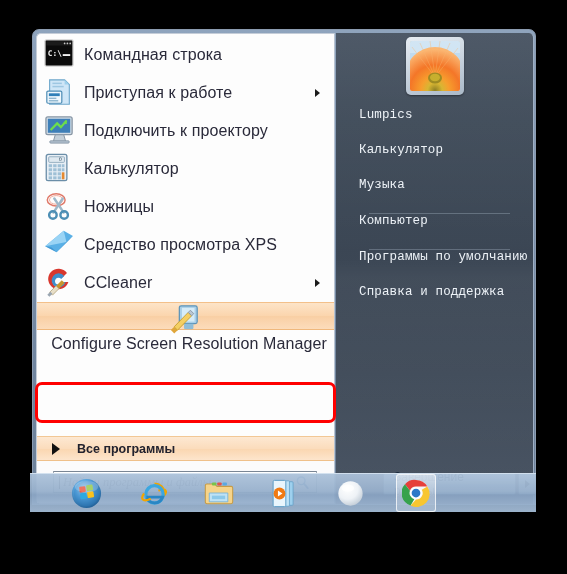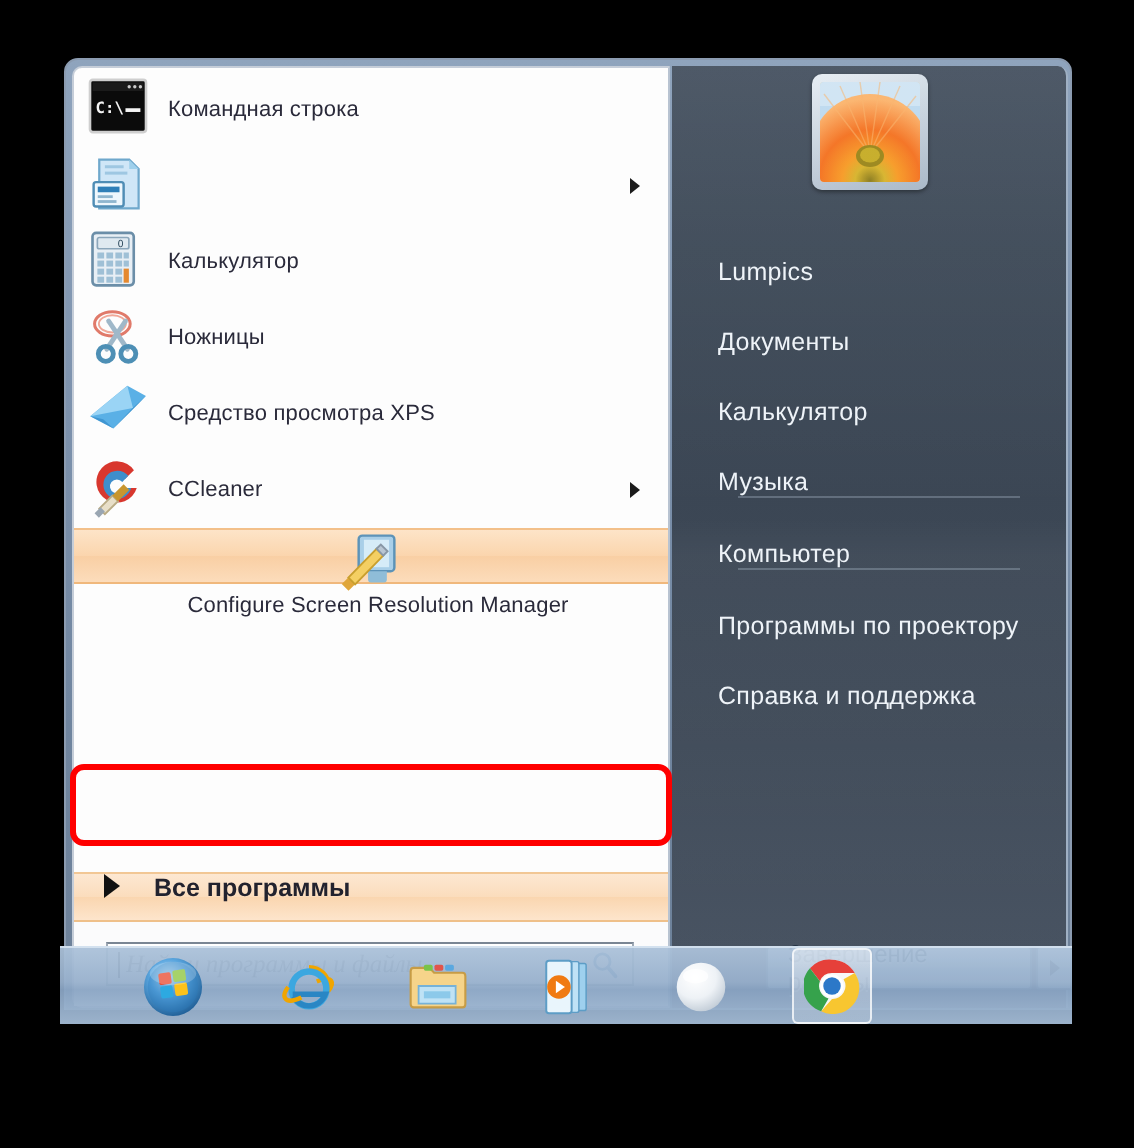--- a/index.html
+++ b/index.html
@@ -50,21 +50,21 @@
     padding-left: 7px;
     cursor: default;
   }
   .prog-item .icon {
     width: 32px; height: 32px;
     flex: 0 0 32px;
     position: relative;
     margin-right: 8px;
   }
   .prog-item .label {
-    font-size: 11px;
+    font-size: 16px;
     color: #2a2a3a;
     white-space: nowrap;
     letter-spacing: .1px;
   }
   .prog-item .submenu-arrow {
     position: absolute;
     right: 14px; top: 50%;
     margin-top: -4px;
     width: 0; height: 0;
     border-left: 5px solid #1b1b1b;
@@ -91,20 +91,21 @@
     z-index: 30;
   }
 
   
   #all-programs {
     position: absolute;
     left: 0; bottom: 42px;
     width: 100%;
     height: 25px;
     display: flex;
+    align-items: center;
     background: linear-gradient(180deg,#fde8d2 0%,#fbdcbc 50%,#fad6b0 51%,#fde5cc 100%);
     border-top: 1px solid #f2c795;
     border-bottom: 1px solid #efc08a;
   }
   #all-programs .ap-arrow {
     width: 0; height: 0;
     margin-left: 15px;
     margin-right: 17px;
     border-left: 8px solid #111;
     border-top: 6px solid transparent;
@@ -178,26 +179,27 @@
     position: relative;
     background: #ffd89a;
   }
   #right-links {
     position: absolute;
     left: 0; top: 75px; width: 100%;
     z-index: 5;
   }
   .rlink {
     height: 35px;
-    display: flex; align-items: flex-end;
+    display: flex; align-items: flex-start;
     padding-left: 23px;
     font-size: 12.5px;
     color: #eef3f8;
     cursor: default;
     letter-spacing: .15px;
+    font-family: Liberation Mono, monospace;
   }
   .rsep {
     height: 1px;
     margin: 0 23px 0 33px;
     background: rgba(190,205,222,.30);
   }
 
   
   #shutdown-area {
     position: absolute;
@@ -293,21 +295,33 @@
             <span class="icon"><svg width="30" height="30" viewBox="0 0 32 32">
       <path d="M6 3h16l5 5v21H6z" fill="#cfe6f7" stroke="#6fa8cc" stroke-width="1.2"></path>
       <path d="M22 3l5 5h-5z" fill="#9fd0ec"></path>
       <rect x="3" y="15" width="16" height="13" rx="1.3" fill="#eef7fd" stroke="#4f8db5" stroke-width="1.3"></rect>
       <rect x="5.2" y="17.4" width="11.6" height="3" fill="#2f7fb8"></rect>
       <rect x="5.2" y="22" width="8" height="1.5" fill="#8fb6cf"></rect>
       <rect x="5.2" y="24.6" width="10" height="1.5" fill="#8fb6cf"></rect>
       <rect x="9" y="6" width="10" height="1.6" fill="#9ec7e2"></rect>
       <rect x="9" y="9.4" width="12" height="1.6" fill="#9ec7e2"></rect>
     </svg></span>
+            <span class="label">Приступая к работе</span>
             <span class="submenu-arrow"></span>
+          </div>
+          <div class="prog-item">
+            <span class="icon"><svg width="31" height="29" viewBox="0 0 33 31">
+      <rect x="2" y="2" width="28" height="19" rx="2" fill="#d3dde6" stroke="#8897a6" stroke-width="1.4"></rect>
+      <rect x="4" y="4" width="24" height="15" fill="#3e7fb8"></rect>
+      <path d="M7 16l7-7 4 4 6-7" fill="none" stroke="#6ddf4a" stroke-width="2.4"></path>
+      <path d="M24 5.2l.4 4.4-4.4-.5z" fill="#6ddf4a"></path>
+      <path d="M12 21h9l2 7H10z" fill="#c3cfd9" stroke="#8897a6" stroke-width="1.1"></path>
+      <rect x="6" y="27.5" width="21" height="2.6" rx="1.3" fill="#aebccb" stroke="#8897a6" stroke-width=".8"></rect>
+    </svg></span>
+            <span class="label">Подключить к проектору</span>
           </div>
           <div class="prog-item">
             <span class="icon"><svg width="27" height="30" viewBox="0 0 28 32">
       <rect x="2" y="1.5" width="22" height="28" rx="2" fill="#e8eff5" stroke="#6b8ea8" stroke-width="1.4"></rect>
       <rect x="4.6" y="4" width="16.8" height="6" rx="1" fill="#dfe9f0" stroke="#8ba6ba" stroke-width=".9"></rect>
       <text x="18.6" y="9" font-family="DejaVu Sans, sans-serif" font-size="5.2" fill="#2f4b5e" text-anchor="end">0</text>
       <g fill="#9fc0d6">
         <rect x="4.6" y="12" width="3.6" height="3.2"></rect>
                   <rect x="9.4" y="12" width="3.6" height="3.2"></rect>
                   <rect x="14.2" y="12" width="3.6" height="3.2"></rect>
@@ -417,35 +431,32 @@
             <ellipse cx="25" cy="37" rx="7" ry="5.5" fill="#9a8518"></ellipse>
             <ellipse cx="25" cy="36.5" rx="5" ry="3.8" fill="#c5ab24"></ellipse>
           </svg>
         </div>
       </div>
       <div id="right-links">
           <div class="rlink">
             <span>Lumpics</span>
           </div>
           <div class="rlink">
-            <span>Документы</span>
-          </div>
-          <div class="rlink">
             <span>Калькулятор</span>
           </div>
           <div class="rlink">
             <span>Музыка</span>
           </div>
           <div class="rsep"></div>
           <div class="rlink">
             <span>Компьютер</span>
           </div>
           <div class="rsep"></div>
           <div class="rlink">
-            <span>Программы по проектору</span>
+            <span>Программы по умолчанию</span>
           </div>
           <div class="rlink">
             <span>Справка и поддержка</span>
           </div>
         </div>
     </div>
 
     <div id="shutdown-area">
       <div id="shutdown-button">
         <span>Завершение работы</span>

